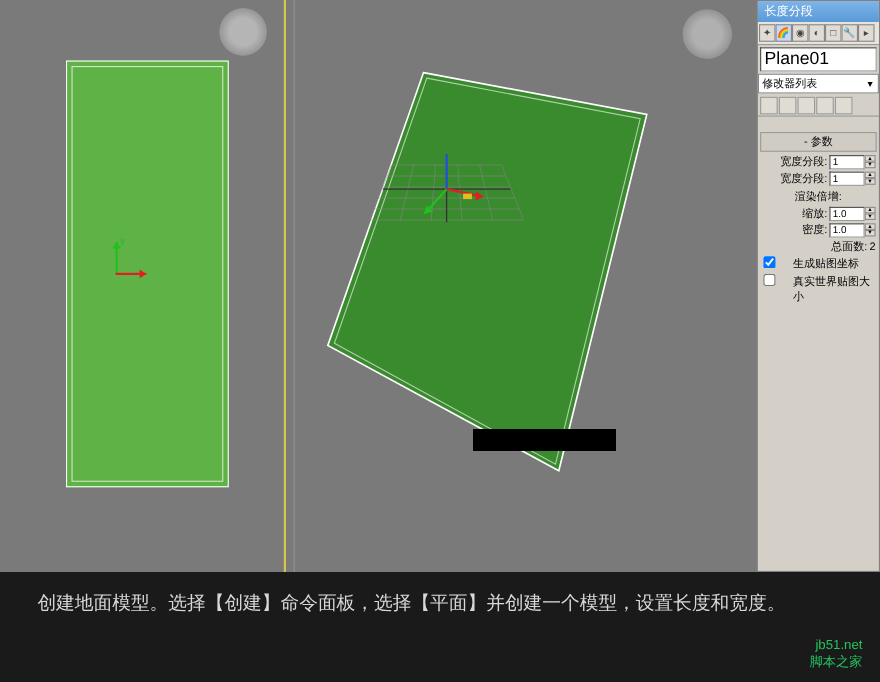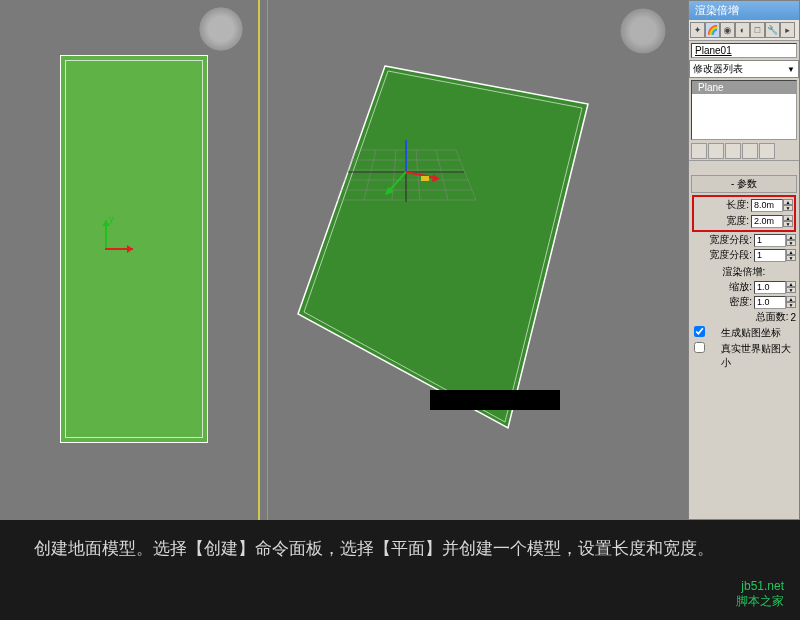--- a/index.html
+++ b/index.html
@@ -22,21 +22,21 @@
 
 .plane-persp { position: absolute; left: 22px; top: 56px; width: 320px; height: 380px; }
 .plane-persp svg { width: 100%; height: 100%; }
 .grid-persp { position: absolute; left: 68px; top: 140px; }
 
 .command-panel { width: 112px; background: #d4d0c8; border: 1px solid #808080; display: flex; flex-direction: column; }
 .panel-title { background: linear-gradient(to bottom, #7db4e8, #5a9ad8); color: #fff; font-size: 11px; padding: 2px 6px; }
 .tab-row { display: flex; background: #e8e4dc; border-bottom: 1px solid #999; padding: 2px 1px; gap: 0; }
 .tab-icon { width: 15px; height: 16px; border: 1px solid #888; background: #e0dcd4; display: flex; align-items: center; justify-content: center; font-size: 9px; color: #444; cursor: pointer; }
 .tab-icon.active { background: #c8d8f0; }
-.obj-name { background: #fff; border: 1px inset #999; font-size: 10px; padding: 1px 3px; margin: 2px; text-decoration: underline; }
+.obj-name { background: #fff; border: 1px inset #999; font-size: 16px; padding: 1px 3px; margin: 2px; }
 .dropdown { background: #fff; border: 1px solid #888; font-size: 10px; padding: 1px 3px; margin: 0 0 2px; display: flex; justify-content: space-between; align-items: center; }
 .dropdown-arrow { font-size: 8px; }
 .stack-list { background: #fff; border: 1px inset #999; margin: 0 2px 2px; height: 60px; }
 .stack-item { font-size: 10px; padding: 1px 6px; }
 .stack-item.selected { background: #9a9a9a; color: #fff; }
 .stack-tools { display: flex; gap: 1px; padding: 1px 2px; border-bottom: 1px solid #999; }
 .stack-tool { width: 16px; height: 16px; background: #e0dcd4; border: 1px solid #999; }
 .rollout { margin: 14px 2px 0; }
 .rollout-title { background: #d0ccc4; border: 1px solid #999; text-align: center; font-size: 10px; padding: 1px; }
 .rollout-body { padding: 2px 1px; }
@@ -110,73 +110,46 @@
             <line x1="70" y1="32" x2="100" y2="38" stroke="#e02020" stroke-width="2"></line>
             <polygon points="104,39 97,34 96,42" fill="#e02020"></polygon>
             <rect x="85" y="36" width="8" height="5" fill="#e0c020"></rect>
           </g>
         </svg>
       </div>
       <div class="black-bar"></div>
     </div>
 
     <div class="command-panel">
-      <div class="panel-title">渲染倍增</div>
+      <div class="panel-title">长度分段</div>
       <div class="tab-row">
         <div class="tab-icon">✦</div>
         <div class="tab-icon active">🌈</div>
         <div class="tab-icon">◉</div>
         <div class="tab-icon">◐</div>
         <div class="tab-icon">□</div>
         <div class="tab-icon">🔧</div>
         <div class="tab-icon">▸</div>
       </div>
       <div class="obj-name">Plane01</div>
       <div class="dropdown">
         <span>修改器列表</span>
         <span class="dropdown-arrow">▼</span>
       </div>
-      <div class="stack-list">
-        <div class="stack-item selected">Plane</div>
-      </div>
       <div class="stack-tools">
         <div class="stack-tool"></div>
         <div class="stack-tool"></div>
         <div class="stack-tool"></div>
         <div class="stack-tool"></div>
         <div class="stack-tool"></div>
       </div>
 
       <div class="rollout">
         <div class="rollout-title">- 参数</div>
         <div class="rollout-body">
-          <div class="param-row highlight">
-            <div style="display:flex;flex-direction:column;gap:1px;">
-              <div class="param-row">
-                <span class="param-label">长度:</span>
-                <div class="param-spinner">
-                    <input class="param-input" value="8.0m" style="">
-                    <div class="spinner-btns">
-                      <div class="spinner-btn">▲</div>
-                      <div class="spinner-btn">▼</div>
-                    </div>
-                  </div>
-              </div>
-              <div class="param-row">
-                <span class="param-label">宽度:</span>
-                <div class="param-spinner">
-                    <input class="param-input" value="2.0m" style="">
-                    <div class="spinner-btns">
-                      <div class="spinner-btn">▲</div>
-                      <div class="spinner-btn">▼</div>
-                    </div>
-                  </div>
-              </div>
-            </div>
-          </div>
           <div class="param-row">
             <span class="param-label">宽度分段:</span>
             <div class="param-spinner">
                 <input class="param-input" value="1" style="">
                 <div class="spinner-btns">
                   <div class="spinner-btn">▲</div>
                   <div class="spinner-btn">▼</div>
                 </div>
               </div>
           </div>

